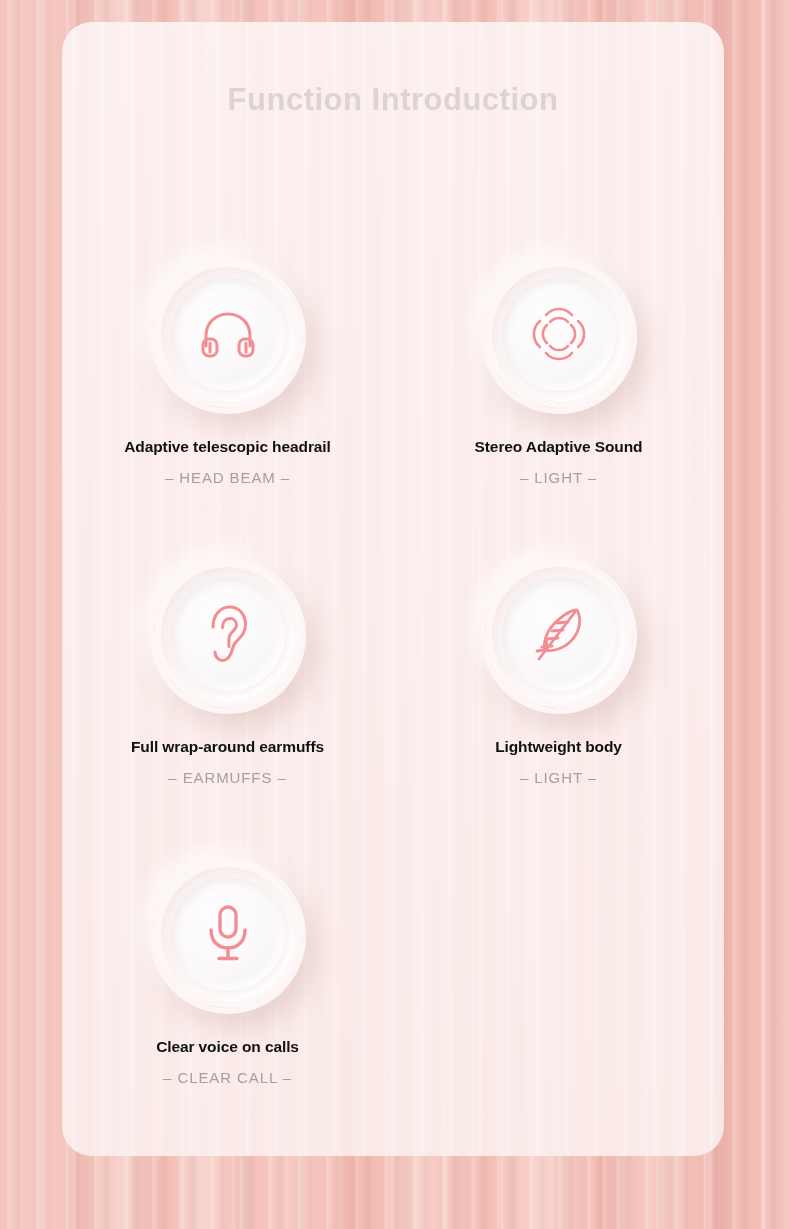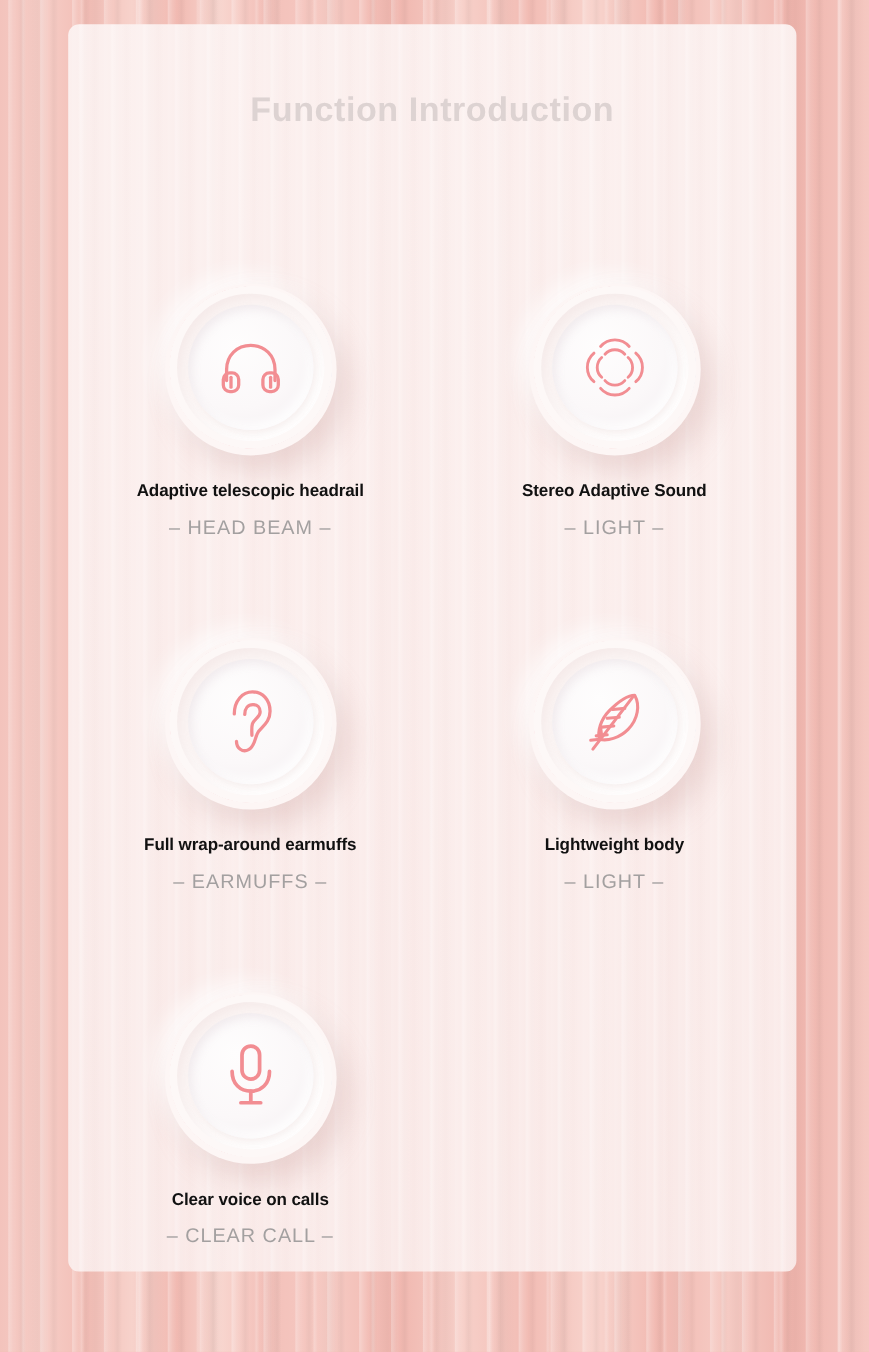--- a/index.html
+++ b/index.html
@@ -62,21 +62,21 @@
     );
   }
 
   
   .card {
     position: absolute;
     left: 62px;
     top: 22px;
     width: 662px;
     height: 1134px;
-    border-radius: 10px;
+    border-radius: 30px;
     background: linear-gradient(180deg,
         rgba(252,243,242,0.93) 0%,
         rgba(252,242,241,0.90) 45%,
         rgba(251,240,239,0.88) 100%);
     overflow: hidden;
   }
   .card-stripes {
     position: absolute;
     inset: 0;
     background-image: repeating-linear-gradient(
@@ -112,21 +112,21 @@
   }
 
   
   .grid {
     position: absolute;
     left: 0;
     top: 228px;
     width: 100%;
     display: grid;
     grid-template-columns: 1fr 1fr;
-    row-gap: 82px;
+    row-gap: 64px;
   }
   .feature {
     display: flex;
     flex-direction: column;
     align-items: center;
   }
 
   
   .badge {
     position: relative;
@@ -200,21 +200,21 @@
   .feature-title {
     margin-top: 20px;
     font-size: 15.5px;
     font-weight: bold;
     color: #111111;
     letter-spacing: -0.1px;
     text-align: center;
   }
   .feature-sub {
     margin-top: 13px;
-    font-size: 18px;
+    font-size: 15px;
     color: #a3a0a0;
     letter-spacing: 0.9px;
     text-align: left;
   }
 </style>
 </head>
 <body>
 
 <div id="page">
 

